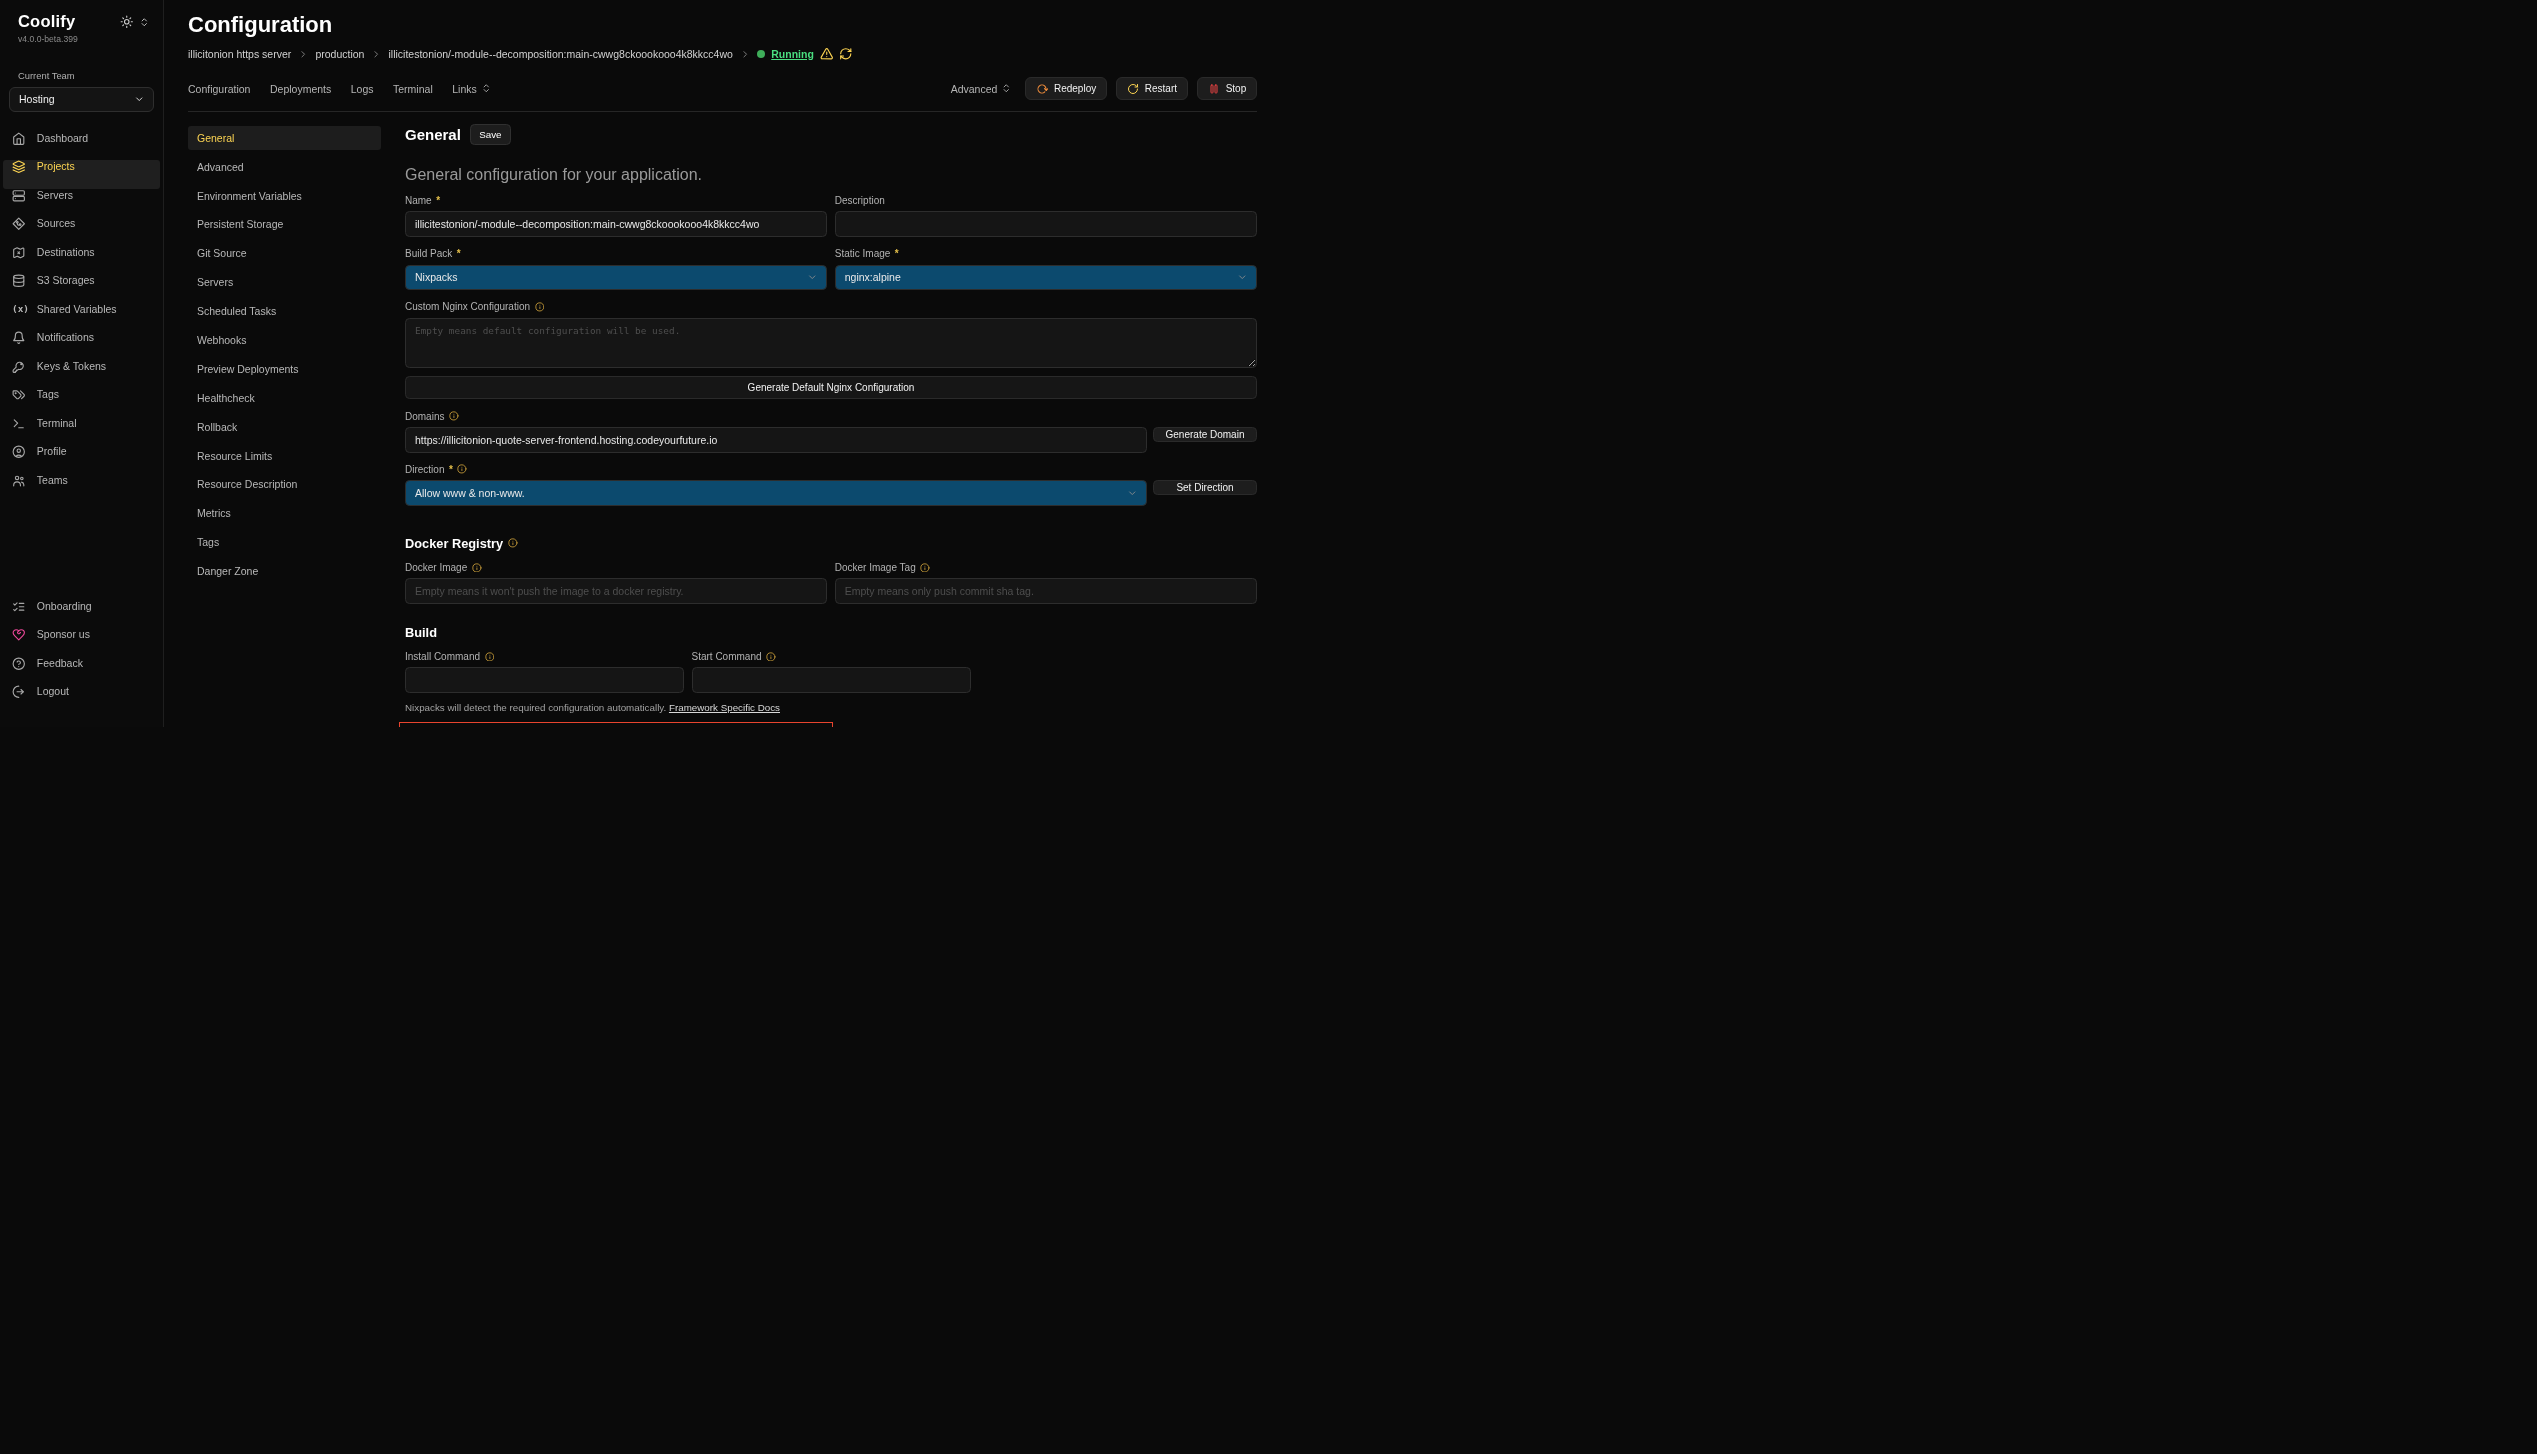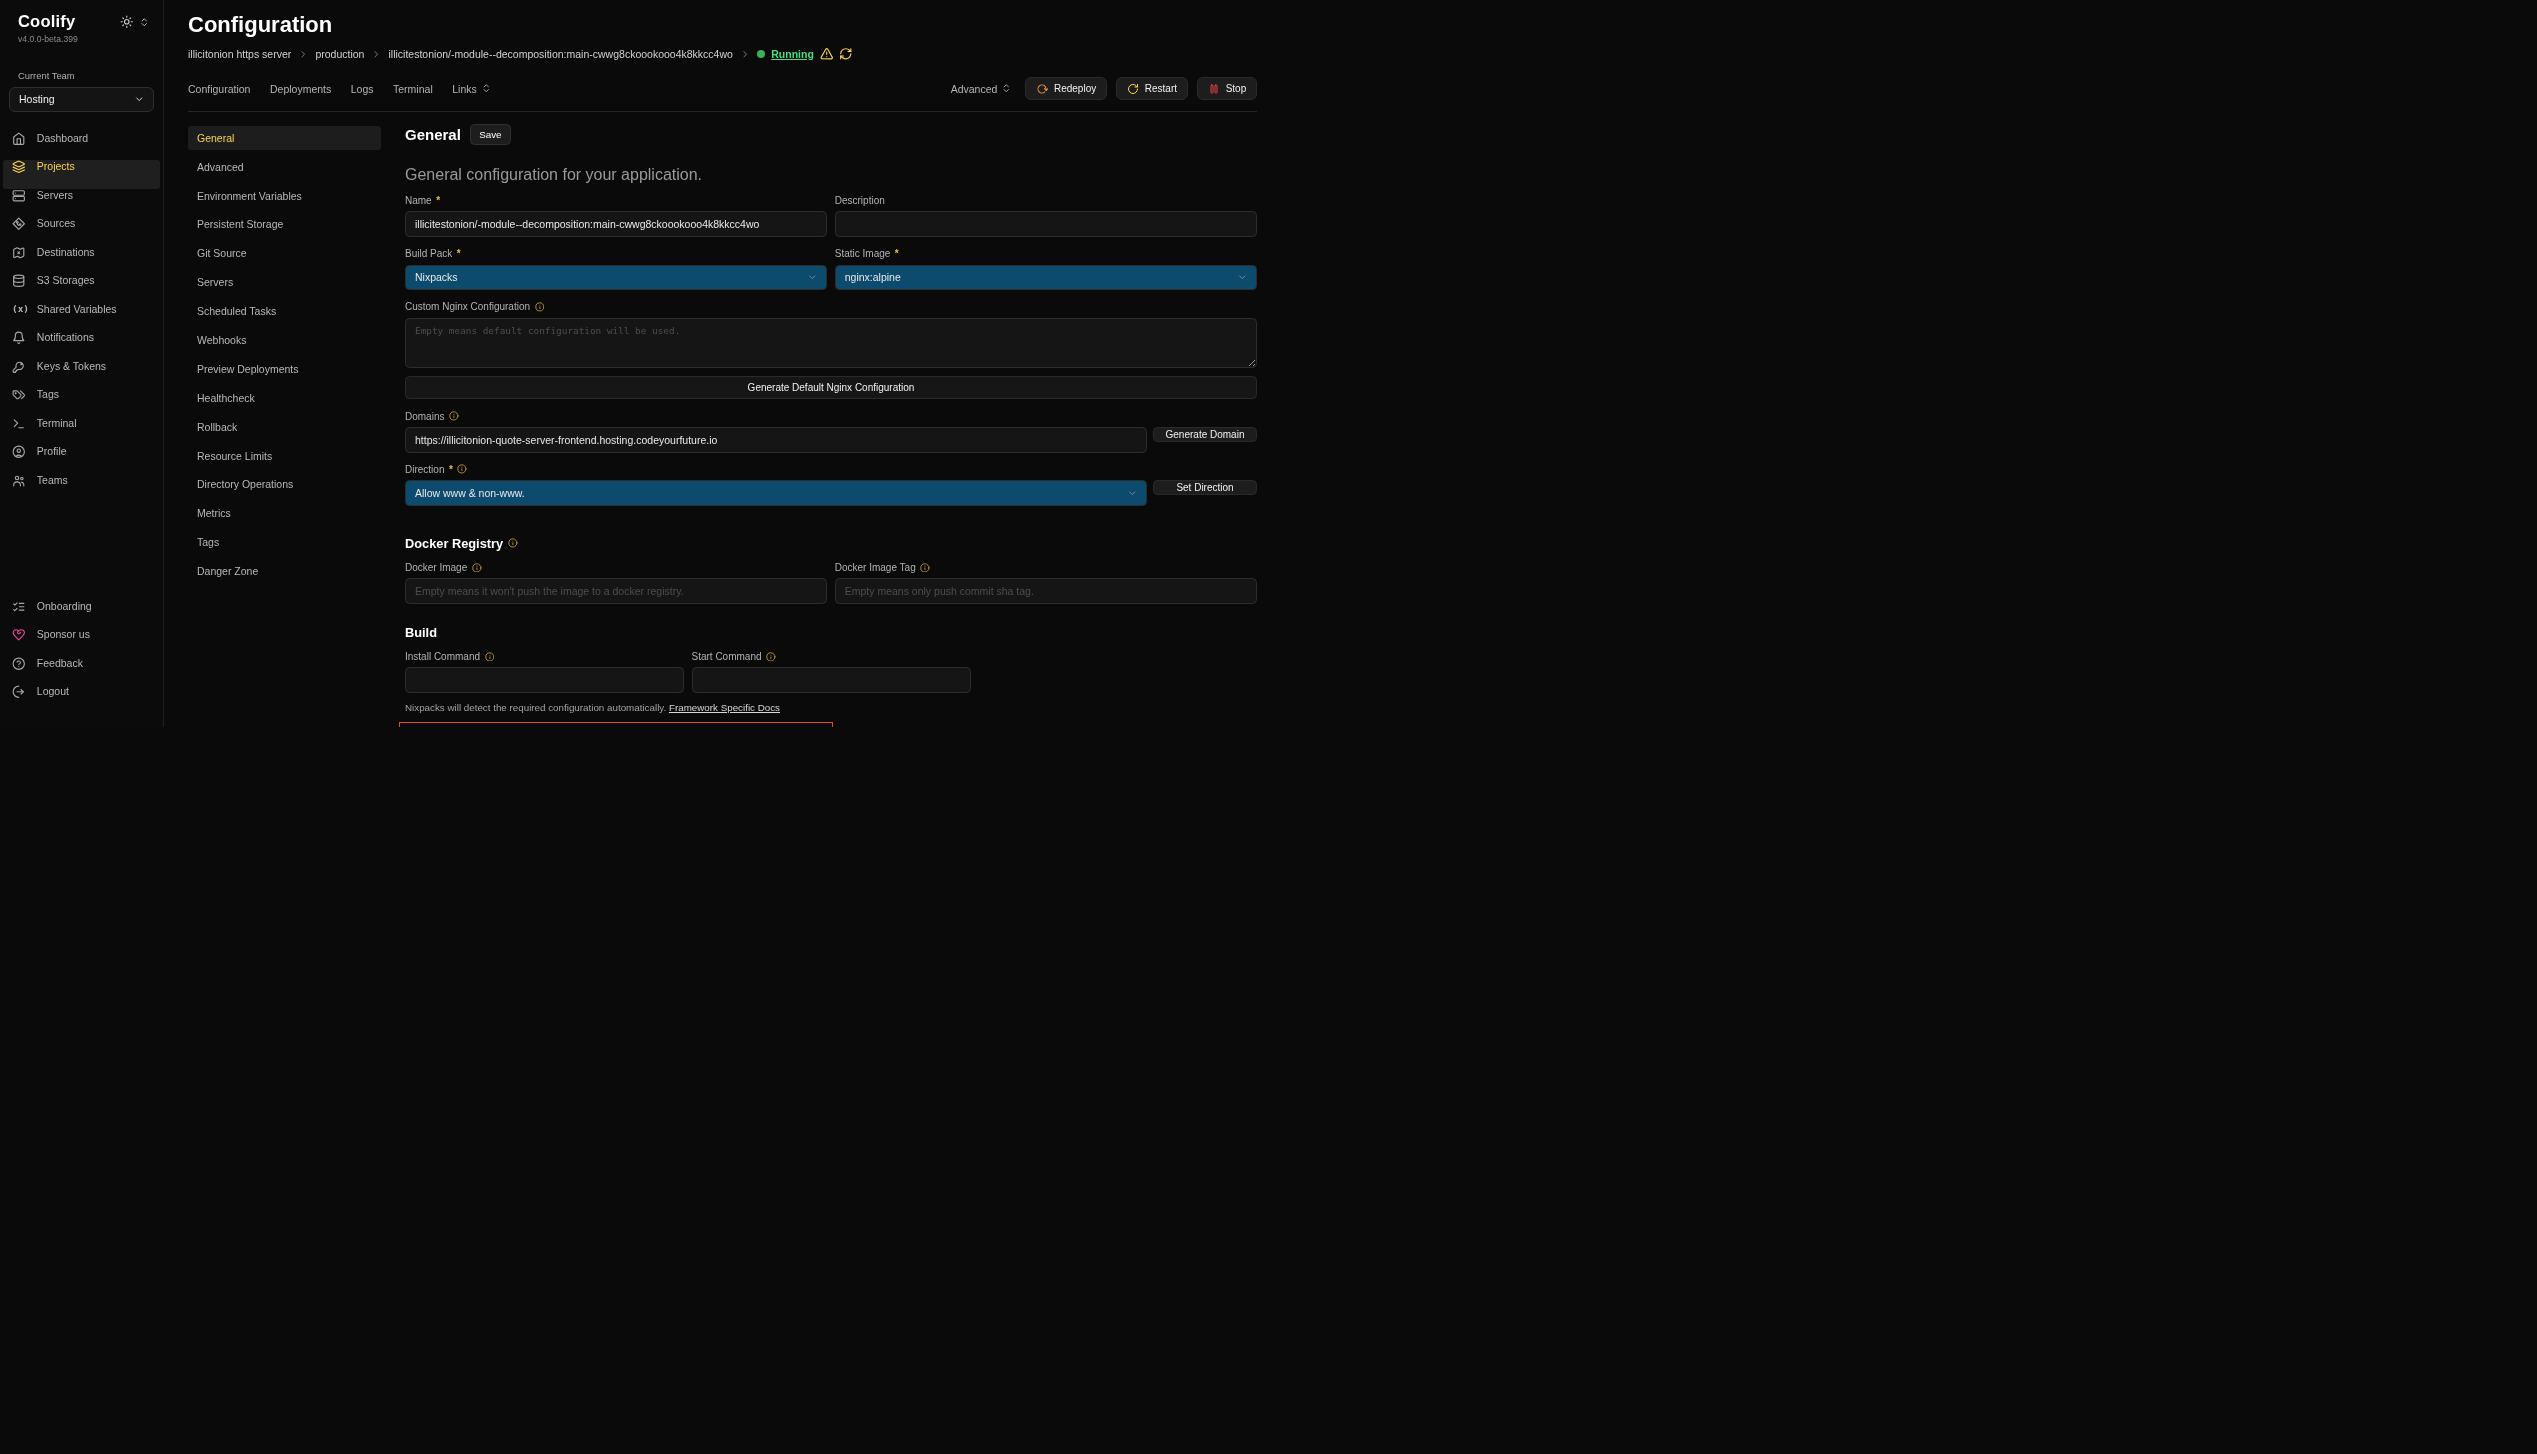--- a/index.html
+++ b/index.html
@@ -432,21 +432,21 @@
         <div class="subnav-item">Environment Variables</div>
         <div class="subnav-item">Persistent Storage</div>
         <div class="subnav-item">Git Source</div>
         <div class="subnav-item">Servers</div>
         <div class="subnav-item">Scheduled Tasks</div>
         <div class="subnav-item">Webhooks</div>
         <div class="subnav-item">Preview Deployments</div>
         <div class="subnav-item">Healthcheck</div>
         <div class="subnav-item">Rollback</div>
         <div class="subnav-item">Resource Limits</div>
-        <div class="subnav-item">Directory Operations</div>
+        <div class="subnav-item">Resource Description</div>
         <div class="subnav-item">Metrics</div>
         <div class="subnav-item">Tags</div>
         <div class="subnav-item">Danger Zone</div>
       </nav>
 
       <section class="form">
         <div class="sec-head">
           <h2>General</h2>
           <button class="save-btn">Save</button>
         </div>

